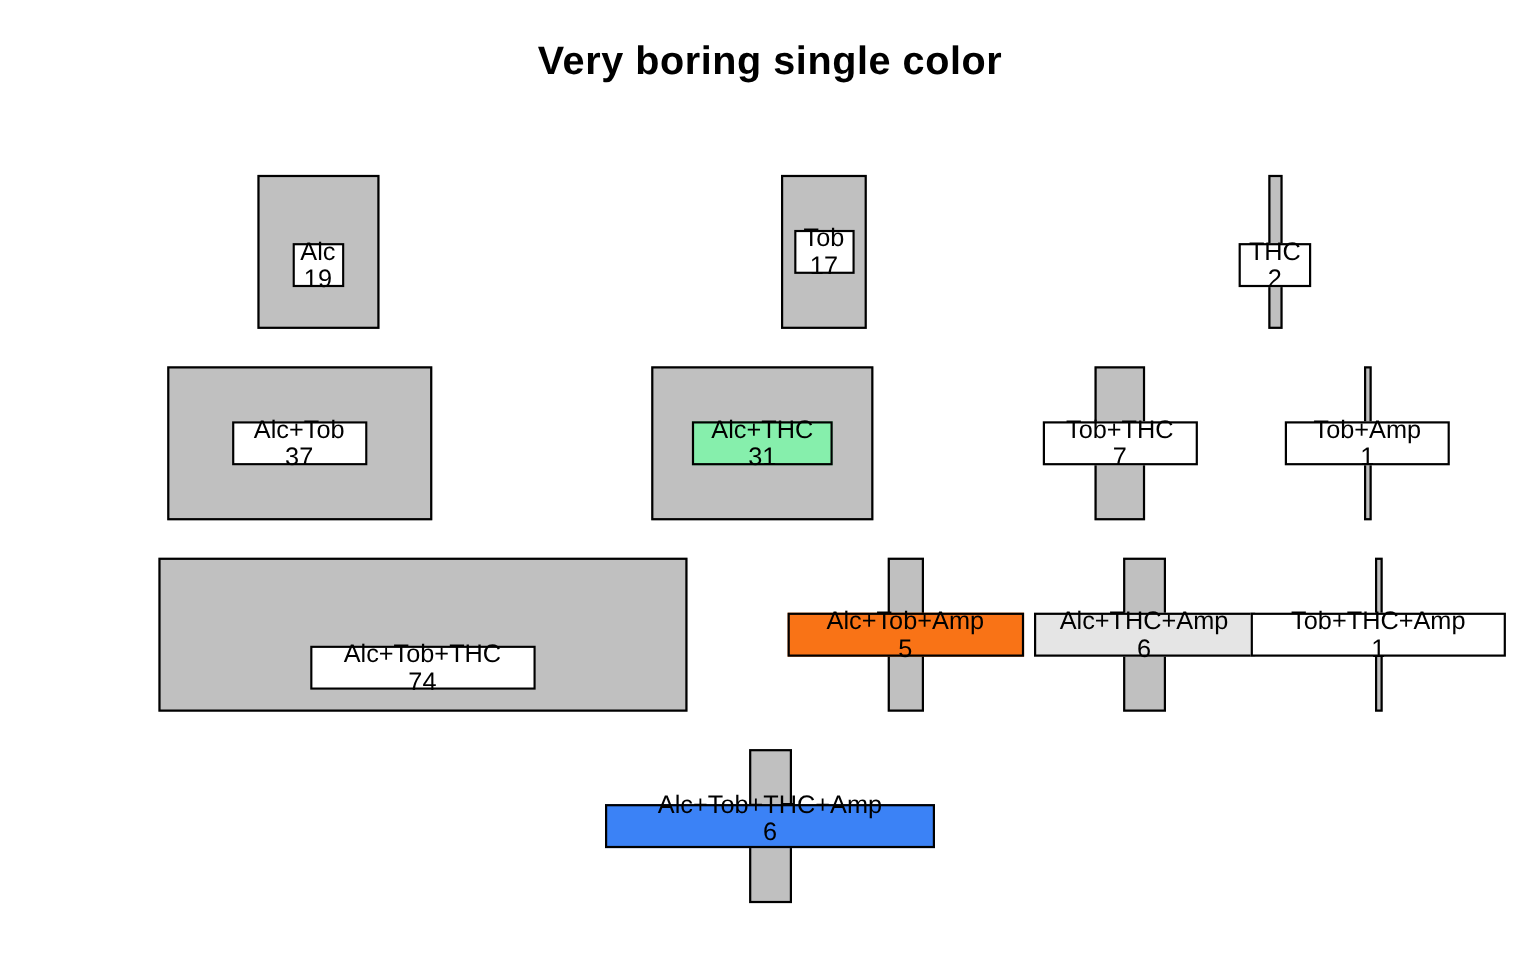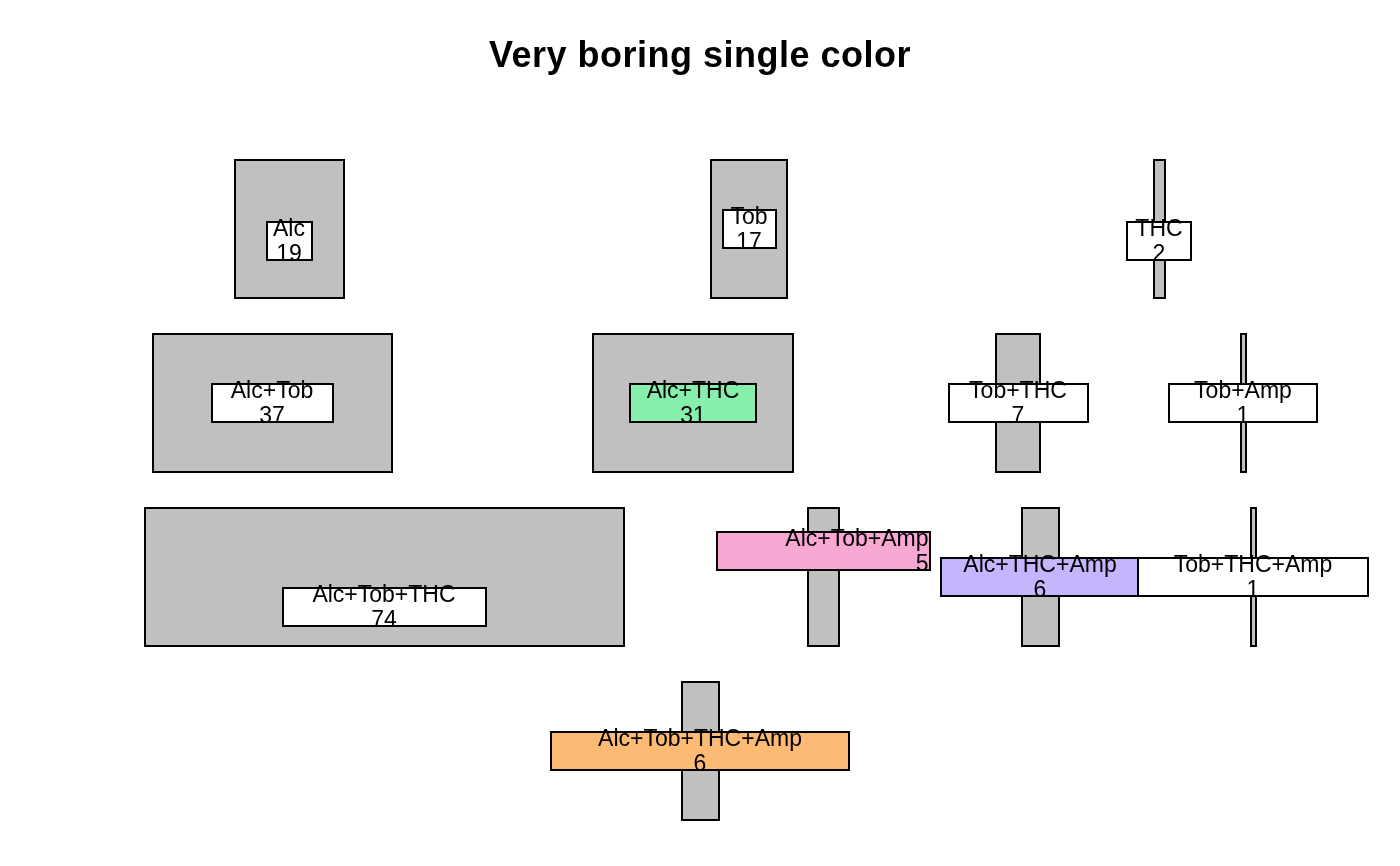--- a/index.html
+++ b/index.html
@@ -94,33 +94,33 @@
       <div class="set-label-box" style="left: 1168px; top: 383px; width: 150px; height: 40px; background: rgb(255, 255, 255); border-color: rgb(0, 0, 0);">
         <span>Tob+Amp</span>
         <span>1</span>
       </div>
       <div class="set-bar" style="left: 143.5px; top: 507px; width: 481px; height: 140px; background: rgb(192, 192, 192); border-color: rgb(0, 0, 0);"></div>
       <div class="set-label-box" style="left: 281.5px; top: 557px; width: 205px; height: 40px; background: rgb(255, 255, 255); border-color: rgb(0, 0, 0); margin-top: 30px;">
         <span>Alc+Tob+THC</span>
         <span>74</span>
       </div>
       <div class="set-bar" style="left: 806.5px; top: 507px; width: 33px; height: 140px; background: rgb(192, 192, 192); border-color: rgb(0, 0, 0);"></div>
-      <div class="set-label-box" style="left: 715.5px; top: 531px; width: 215px; height: 40px; background: #f9a8d4; border-color: rgb(0, 0, 0); align-items: flex-end;">
+      <div class="set-label-box" style="left: 715.5px; top: 557px; width: 215px; height: 40px; background: #f97316; border-color: rgb(0, 0, 0);">
         <span>Alc+Tob+Amp</span>
         <span>5</span>
       </div>
       <div class="set-bar" style="left: 1020.5px; top: 507px; width: 39px; height: 140px; background: rgb(192, 192, 192); border-color: rgb(0, 0, 0);"></div>
-      <div class="set-label-box" style="left: 939.5px; top: 557px; width: 201px; height: 40px; background: #c4b5fd; border-color: rgb(0, 0, 0);">
+      <div class="set-label-box" style="left: 939.5px; top: 557px; width: 201px; height: 40px; background: #e5e5e5; border-color: rgb(0, 0, 0);">
         <span>Alc+THC+Amp</span>
         <span>6</span>
       </div>
       <div class="set-bar" style="left: 1249.5px; top: 507px; width: 7px; height: 140px; background: rgb(192, 192, 192); border-color: rgb(0, 0, 0);"></div>
       <div class="set-label-box" style="left: 1137px; top: 557px; width: 232px; height: 40px; background: rgb(255, 255, 255); border-color: rgb(0, 0, 0);">
         <span>Tob+THC+Amp</span>
         <span>1</span>
       </div>
       <div class="set-bar" style="left: 680.5px; top: 681px; width: 39px; height: 140px; background: rgb(192, 192, 192); border-color: rgb(0, 0, 0);"></div>
-      <div class="set-label-box" style="left: 550px; top: 731px; width: 300px; height: 40px; background: #fdba74; border-color: rgb(0, 0, 0);">
+      <div class="set-label-box" style="left: 550px; top: 731px; width: 300px; height: 40px; background: #3b82f6; border-color: rgb(0, 0, 0); justify-content: flex-end;">
         <span>Alc+Tob+THC+Amp</span>
         <span>6</span>
       </div>
     </div>
 </div>
 
 </body></html>

